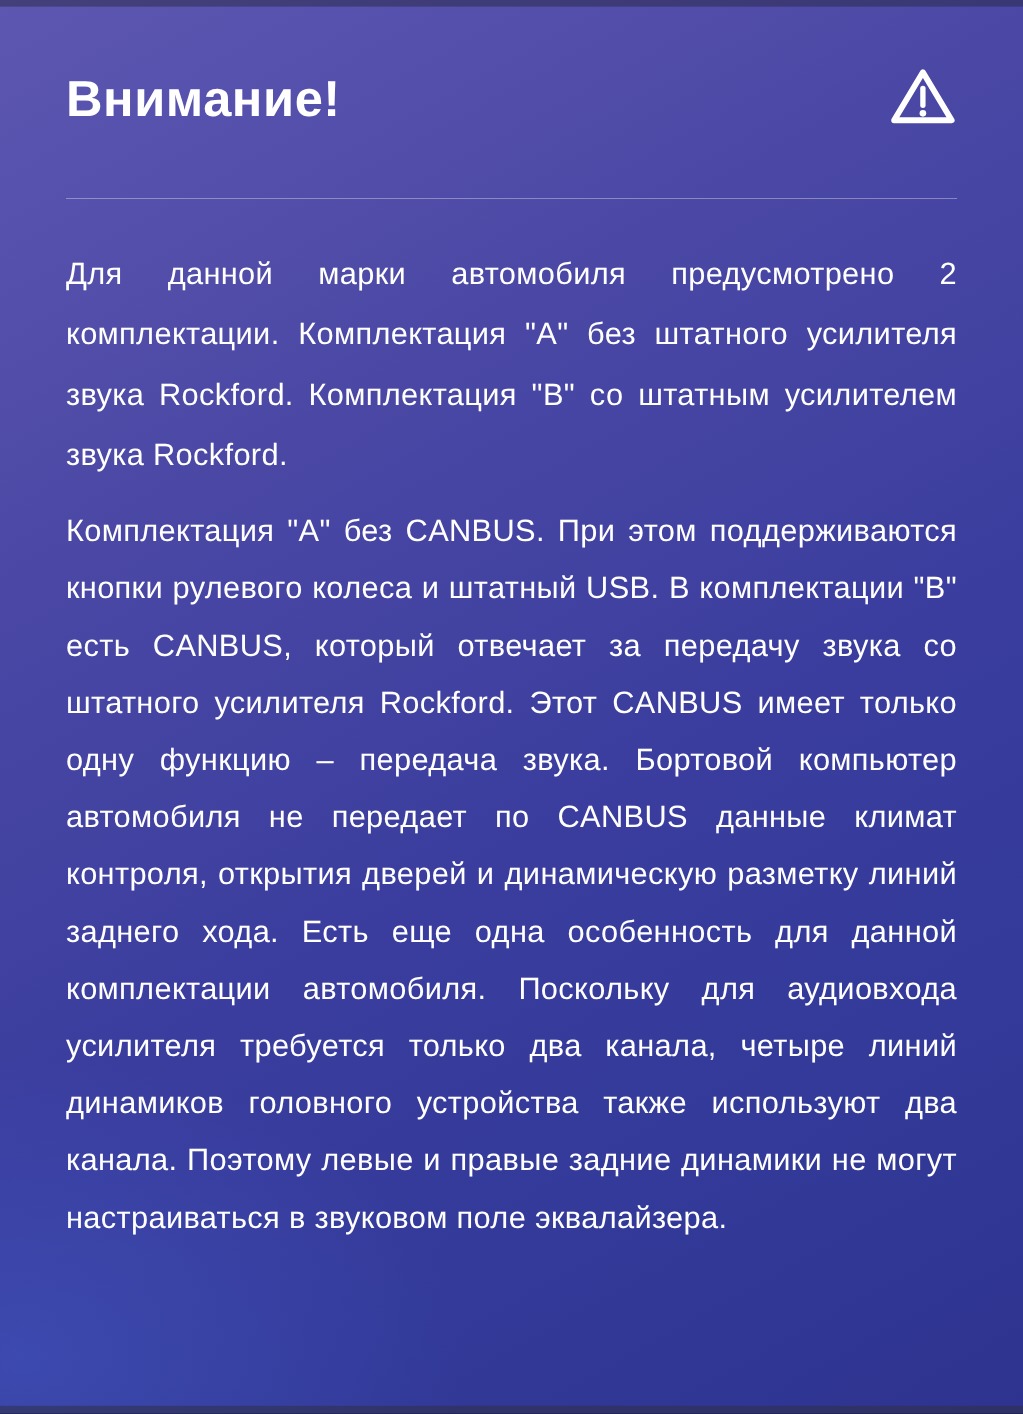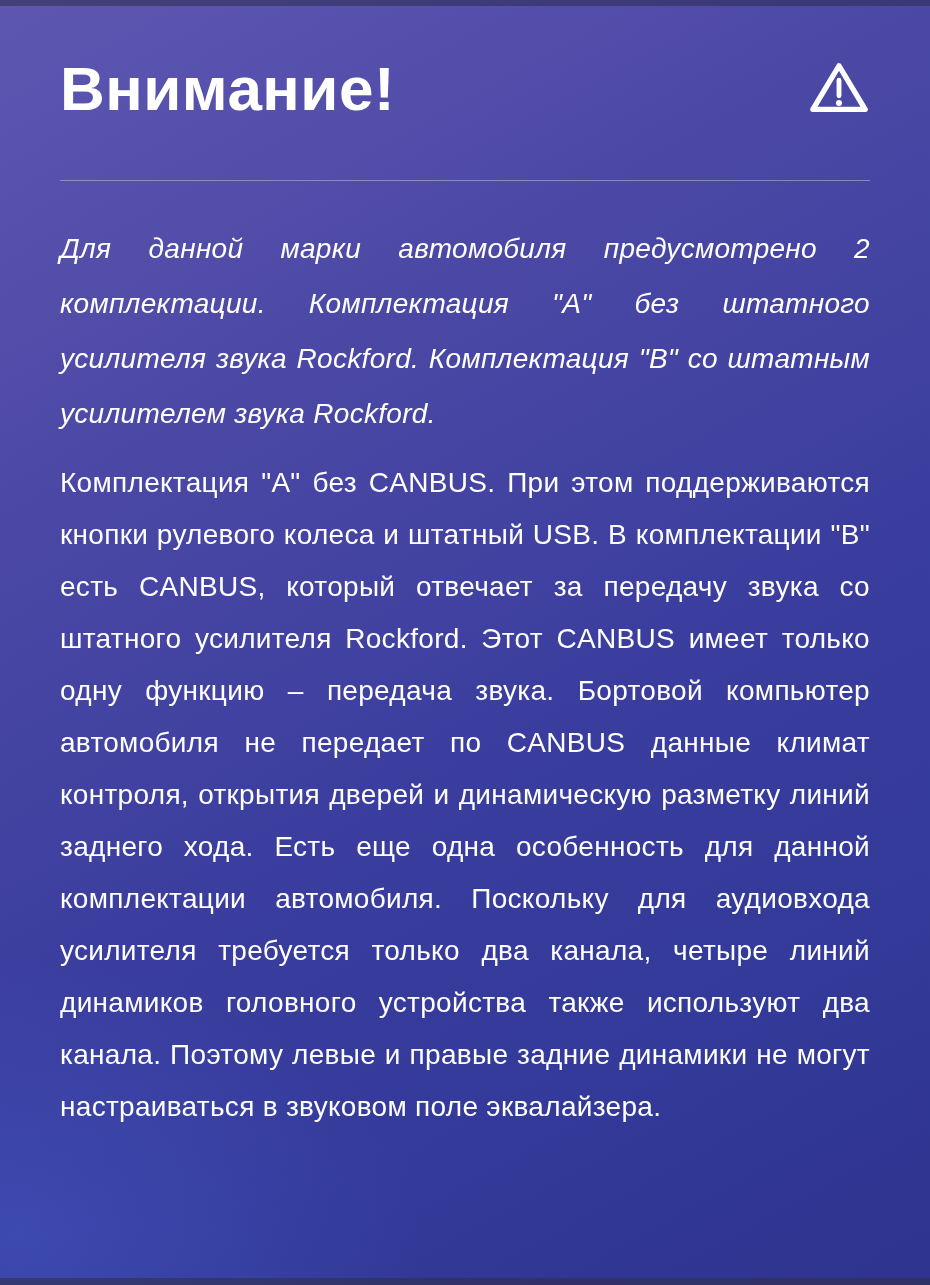--- a/index.html
+++ b/index.html
@@ -38,21 +38,21 @@
 
   .header-row {
     margin-top: 50px;
     height: 78px;
     display: flex;
     justify-content: space-between;
     align-items: center;
   }
   .title {
     margin: 0;
-    font-size: 62px;
+    font-size: 46px;
     font-weight: bold;
     letter-spacing: 0.5px;
     line-height: 1;
     color: var(--text-white, #ffffff);
   }
   .warn-icon {
     display: inline-flex;
     align-items: center;
     justify-content: center;
     width: 62px;
@@ -66,21 +66,21 @@
   }
 
   .para {
     margin: 0;
     font-size: 28px;
     line-height: 55px;
     letter-spacing: 0.3px;
     text-align: justify;
     color: var(--text-white, #ffffff);
   }
-  .para.intro   { margin-top: 40px; font-style: italic; }
+  .para.intro   { margin-top: 40px; }
   .para.accent  { margin-top: 20px; color: var(--accent-cyan, #3dd4e8); }
   .para.details { margin-top: 16px; line-height: 52px; }
 </style>
 </head>
 <body>
 
 <div class="page">
   <div class="edge-strip top"></div>
 
   <div class="content">

